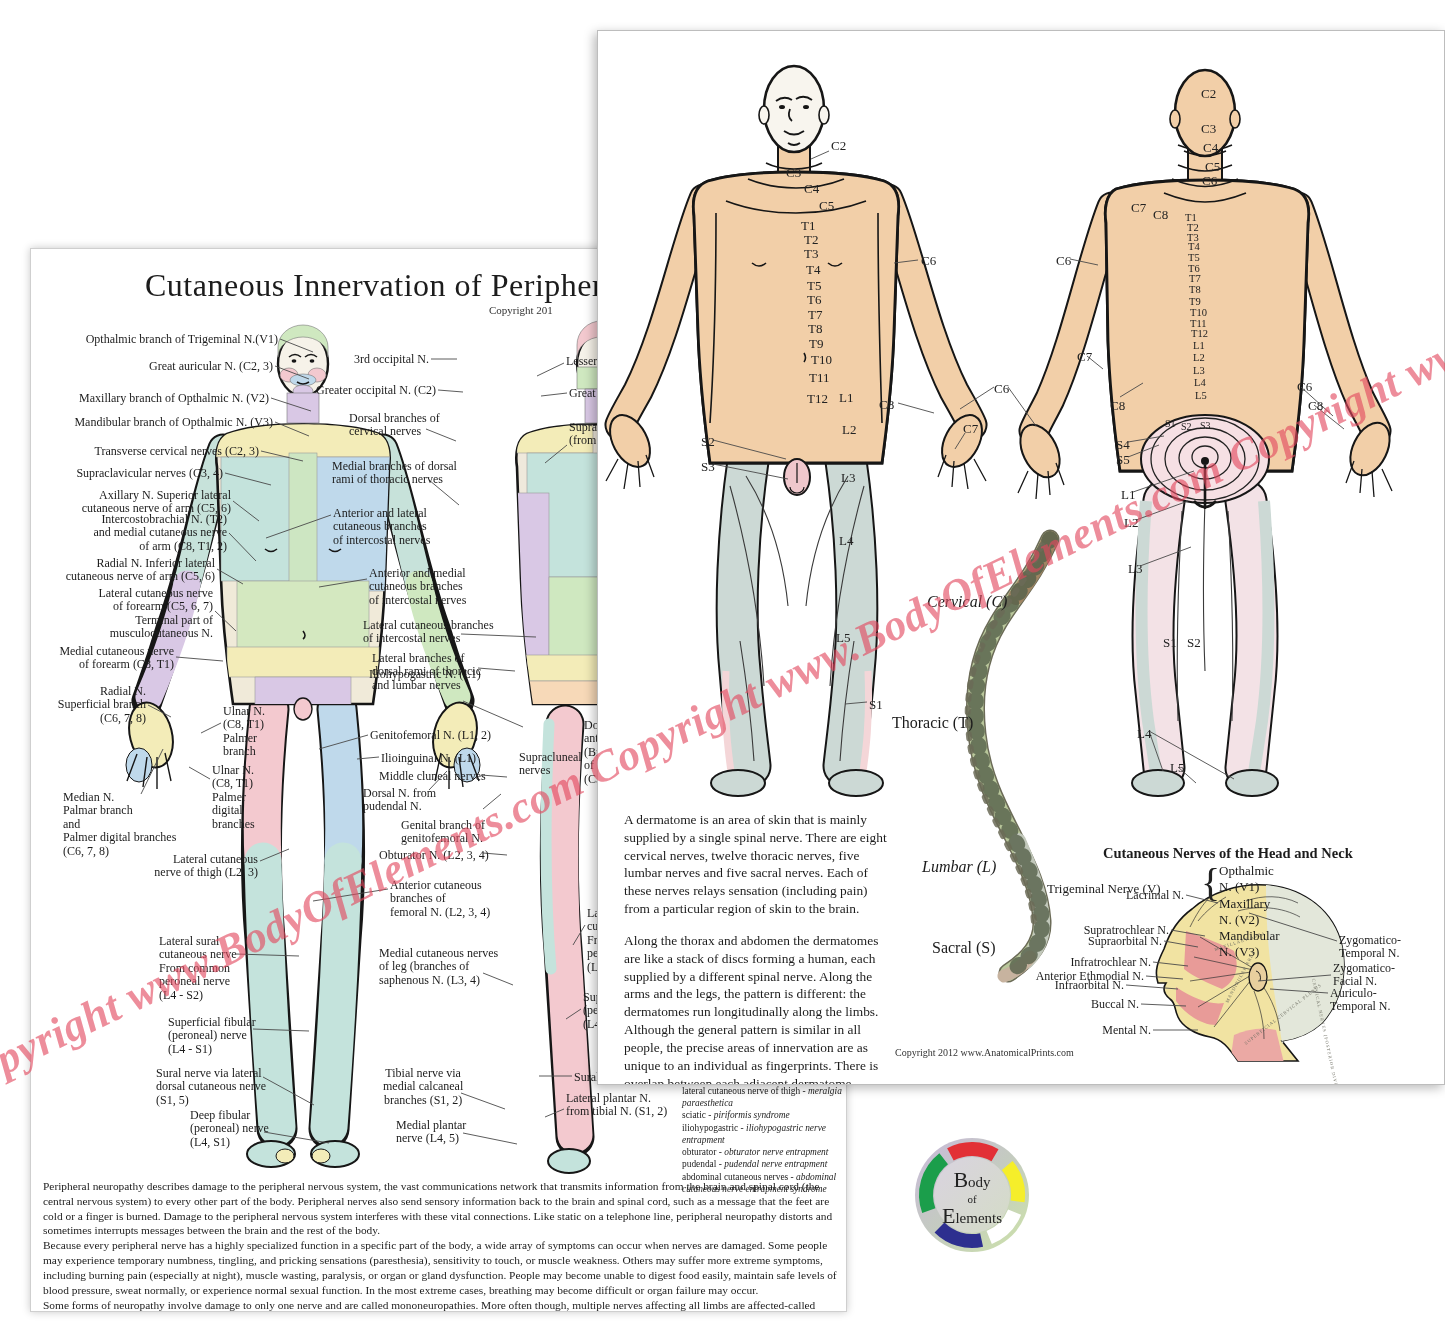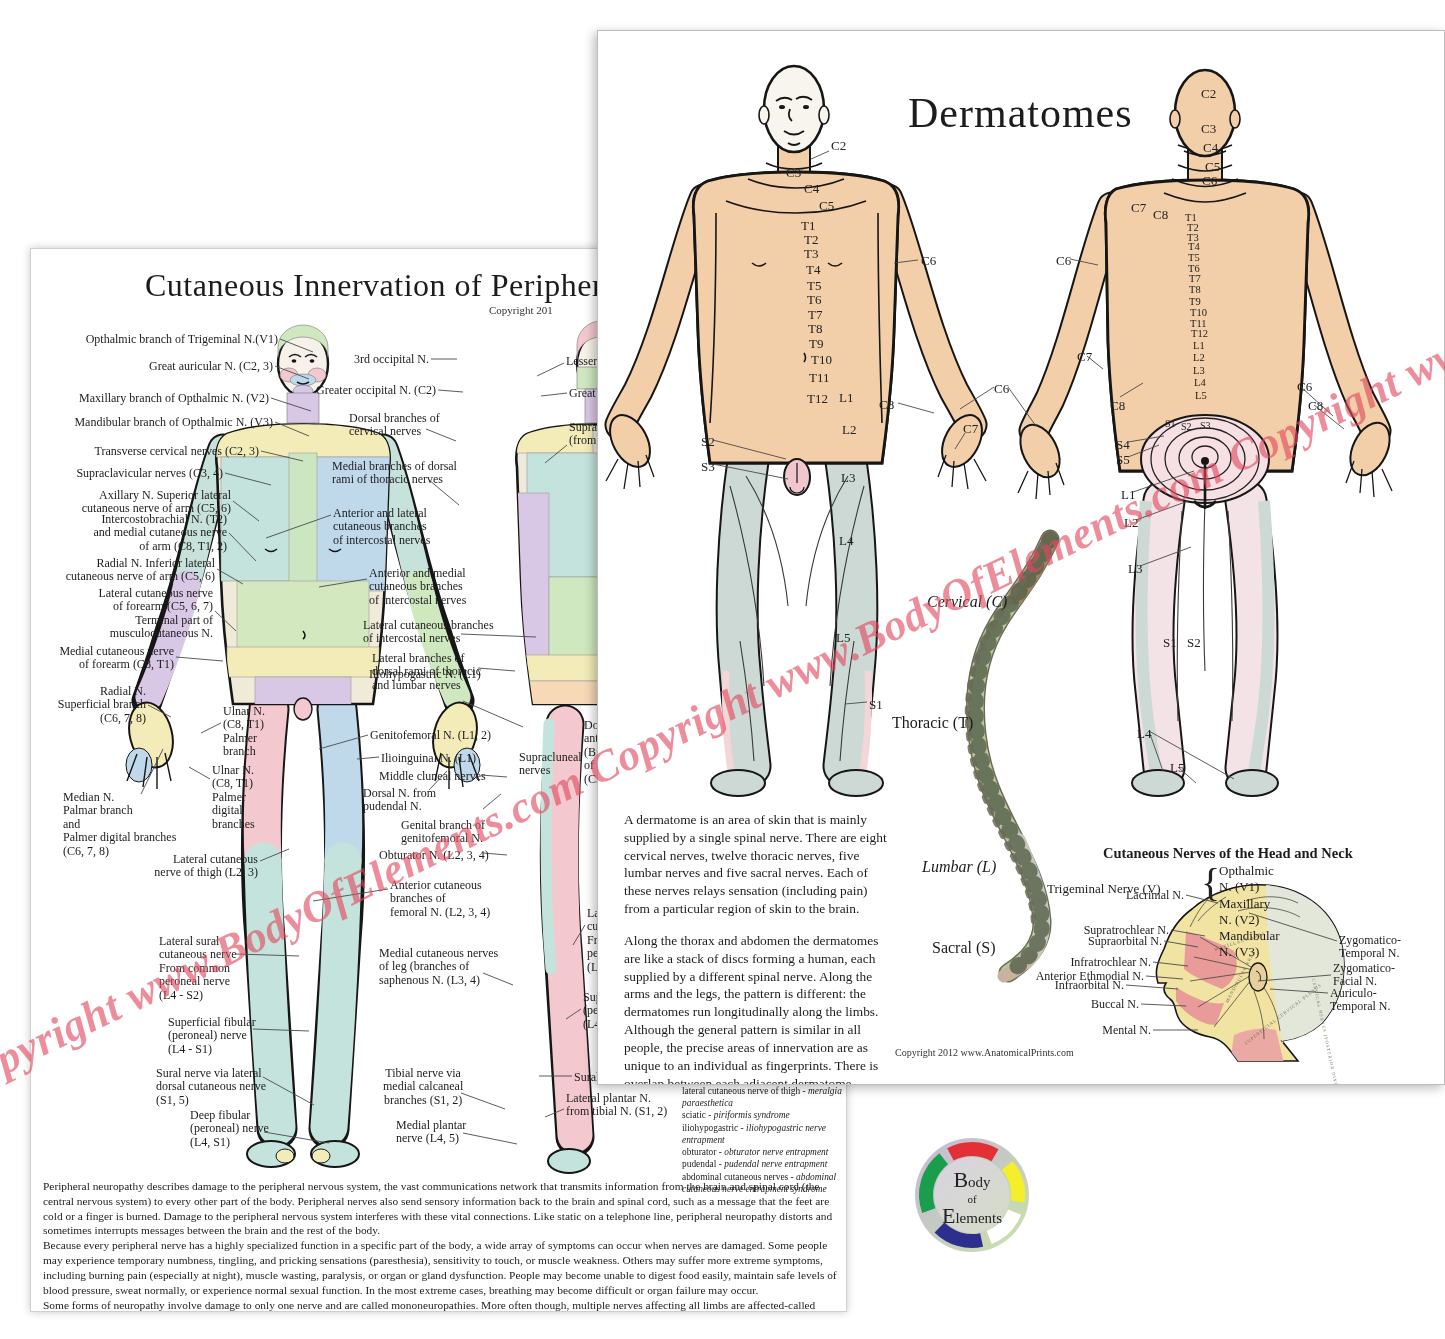--- a/index.html
+++ b/index.html
@@ -313,21 +313,20 @@
         <div><span>abdominal cutaneous nerves - </span><i>abdominal cutaneous nerve entrapment syndrome</i></div>
       </div>
     <div id="lp-footer">
         <p>Peripheral neuropathy describes damage to the peripheral nervous system, the vast communications network that transmits information from the brain and spinal cord (the central nervous system) to every other part of the body. Peripheral nerves also send sensory information back to the brain and spinal cord, such as a message that the feet are cold or a finger is burned. Damage to the peripheral nervous system interferes with these vital connections. Like static on a telephone line, peripheral neuropathy distorts and sometimes interrupts messages between the brain and the rest of the body.</p>
         <p>Because every peripheral nerve has a highly specialized function in a specific part of the body, a wide array of symptoms can occur when nerves are damaged. Some people may experience temporary numbness, tingling, and pricking sensations (paresthesia), sensitivity to touch, or muscle weakness. Others may suffer more extreme symptoms, including burning pain (especially at night), muscle wasting, paralysis, or organ or gland dysfunction. People may become unable to digest food easily, maintain safe levels of blood pressure, sweat normally, or experience normal sexual function. In the most extreme cases, breathing may become difficult or organ failure may occur.</p>
         <p>Some forms of neuropathy involve damage to only one nerve and are called mononeuropathies. More often though, multiple nerves affecting all limbs are affected-called polyneuropathy. Occasionally, two or more isolated nerves in separate areas of the body are affected-called mononeuritis multiplex.</p>
       </div>
   </div>
 
   <div id="dp" class="poster">
-    <div class="dp-title">Dermatomes</div>
 
     <svg class="art" width="846" height="1053" viewBox="0 0 846 1053">
 
       <g>
         <path d="M106,168 C88,210 70,300 40,360 C30,378 24,388 22,394" stroke="#161616" stroke-width="31" fill="none" stroke-linecap="round"></path>
         <path d="M290,168 C308,210 326,300 356,360 C366,378 372,388 374,394" stroke="#161616" stroke-width="31" fill="none" stroke-linecap="round"></path>
         <path d="M106,168 C88,210 70,300 40,360 C30,378 24,388 22,394" stroke="#f2cfa8" stroke-width="27" fill="none" stroke-linecap="round"></path>
         <path d="M290,168 C308,210 326,300 356,360 C366,378 372,388 374,394" stroke="#f2cfa8" stroke-width="27" fill="none" stroke-linecap="round"></path>
         <g stroke="#161616" stroke-width="2">
           <ellipse cx="32" cy="410" rx="17" ry="28" transform="rotate(-28 32 410)" fill="#f2cfa8"></ellipse>

